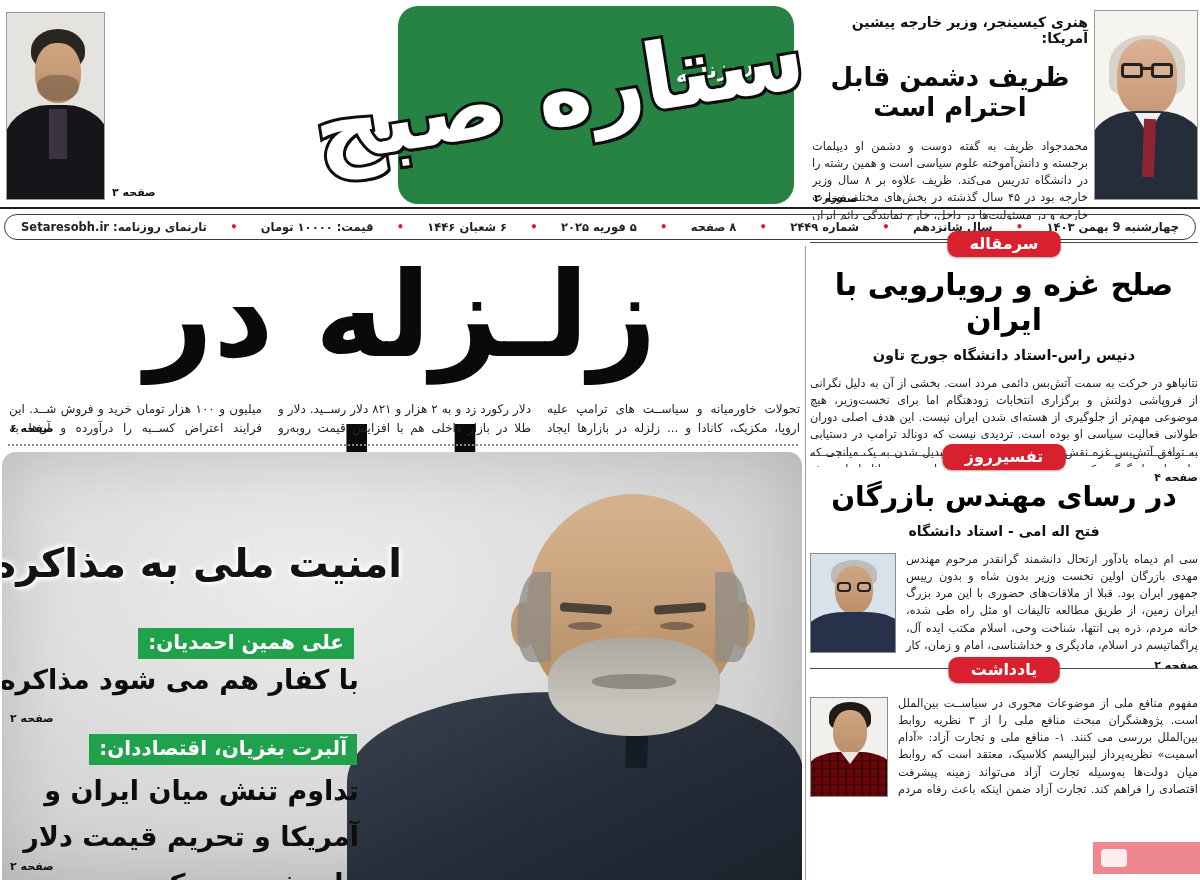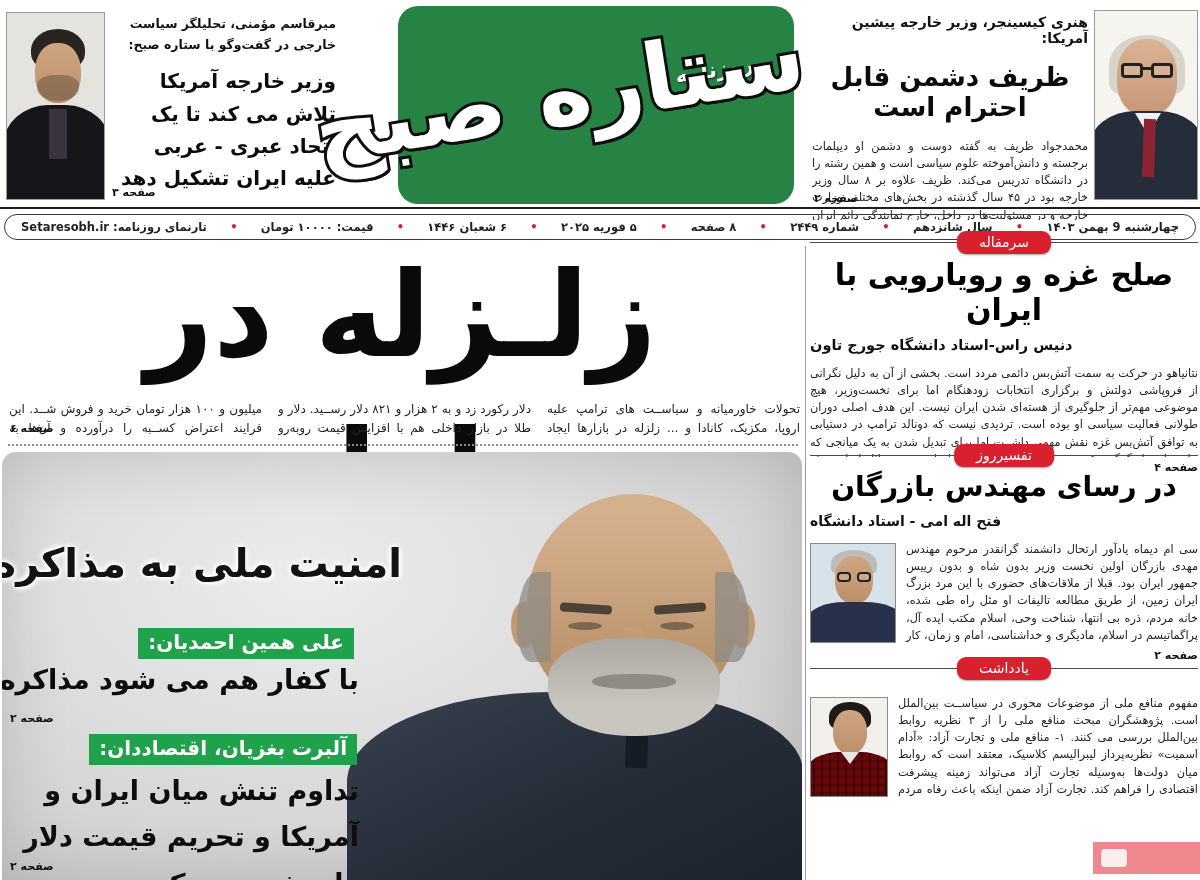--- a/index.html
+++ b/index.html
@@ -43,24 +43,24 @@
   
   #dateline { position:absolute; left:4px; top:214px; width:1192px; height:26px;
               border:1.5px solid #3a3a3a; border-radius:13px; display:flex; align-items:center;
               justify-content:space-between; padding:0 16px; font-size:11.5px; font-weight:bold; color:#222; }
   #dateline .dot { color:#d9202f; margin:0 4px; }
 
   
   #vrule { position:absolute; left:805px; top:246px; height:634px; border-left:1px solid #9c9c9c; }
   .rc-section { position:absolute; left:810px; width:388px; border-top:1.6px solid #4a4a4a; padding-top:14px; }
   .badge { position:absolute; top:-12px; left:50%; transform:translateX(-50%);
-           background:#d9202f; color:#fff; font-size:14px; font-weight:normal;
+           background:#d9202f; color:#fff; font-size:16px; font-weight:bold;
            padding:3px 22px 4px; border-radius:9px; white-space:nowrap; box-shadow:0 1px 2px rgba(0,0,0,.35); }
-  .rc-title { text-align:center; font-weight:bold; color:#000; }
-  .rc-byline { text-align:left; font-weight:bold; color:#111; margin-top:10px; font-size:14.5px; }
+  .rc-title { text-align:center; font-weight:bold; color:#000;margin-top:10px; }
+  .rc-byline { text-align:center; font-weight:bold; color:#111; margin-top:10px; font-size:14.5px; }
   .rc-body { margin-top:12px; font-size:11.3px; line-height:1.52; text-align:justify; color:#222; overflow:hidden; }
   .rc-pref { margin-top:4px; }
   .small-photo { float:left; border:1px solid #8a8a8a; margin:2px 10px 2px 0; position:relative; overflow:hidden; }
 
   
   #lead-headline { position:absolute; left:0; top:236px; width:802px; height:166px;
                    text-align:center; font-size:118px; line-height:158px; font-weight:bold;
                    color:#0a0a0a; letter-spacing:-2px; }
   #lead-cols { position:absolute; left:8px; top:400px; width:792px; display:flex; gap:16px; }
   #lead-cols .col { width:253px; font-size:12px; line-height:1.62; text-align:justify; color:#222; height:42px; overflow:hidden; }
@@ -124,24 +124,20 @@
 
 <div id="page">
 
   <div class="photo-frame" id="tl-photo">
     <div class="man-hair" style="left:24px;top:16px;width:54px;height:42px;border-radius:50% 50% 42% 42%;"></div>
     <div class="man-face" style="left:28px;top:30px;width:46px;height:60px;border-radius:46%;"></div>
     <div style="position:absolute;left:30px;top:62px;width:42px;height:26px;background:rgba(60,48,40,.35);border-radius:40% 40% 50% 50%;"></div>
     <div class="man-suit" style="left:-4px;top:92px;width:108px;height:98px;border-radius:42% 42% 0 0;"></div>
     <div style="position:absolute;left:42px;top:96px;width:18px;height:50px;background:#3a3440;"></div>
   </div>
-  <div id="tl-text">
-    <div class="kicker">میرقاسم مؤمنی، تحلیلگر سیاست خارجی در گفت‌وگو با ستاره صبح:</div>
-    <div class="head">وزیر خارجه آمریکا تلاش می کند تا یک اتحاد عبری - عربی علیه ایران تشکیل دهد</div>
-  </div>
   <div class="pref" id="tl-pref">صفحه ۳</div>
 
   <div id="masthead">
     <div class="ruzname">روزنامه</div>
     <div class="callig">ستاره صبح</div>
   </div>
 
   <div class="photo-frame" id="tr-photo">
     <div style="position:absolute;left:14px;top:24px;width:76px;height:60px;background:#d8d4cc;border-radius:50% 50% 20% 20%;"></div>
     <div class="man-face" style="left:22px;top:28px;width:60px;height:76px;border-radius:46% 46% 42% 42%;background:linear-gradient(#dcb295,#c69878);"></div>

